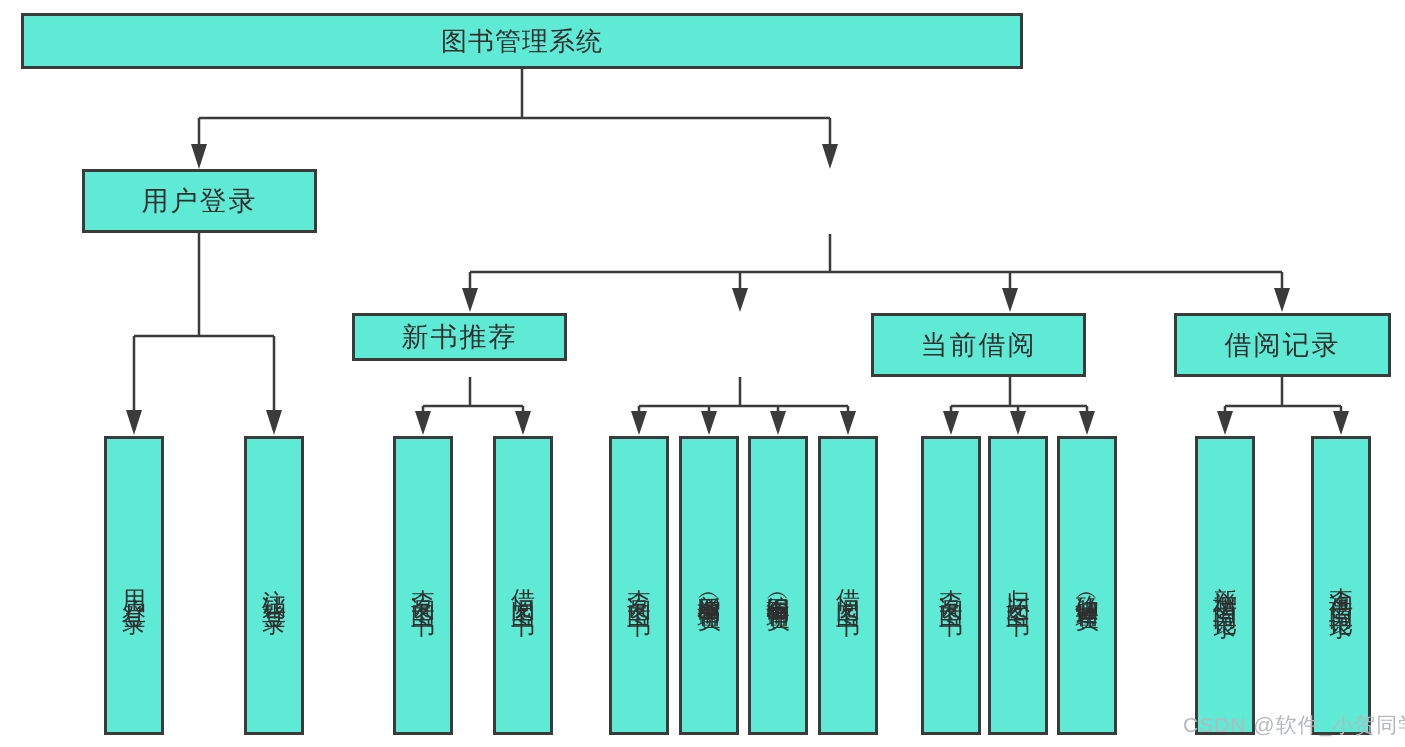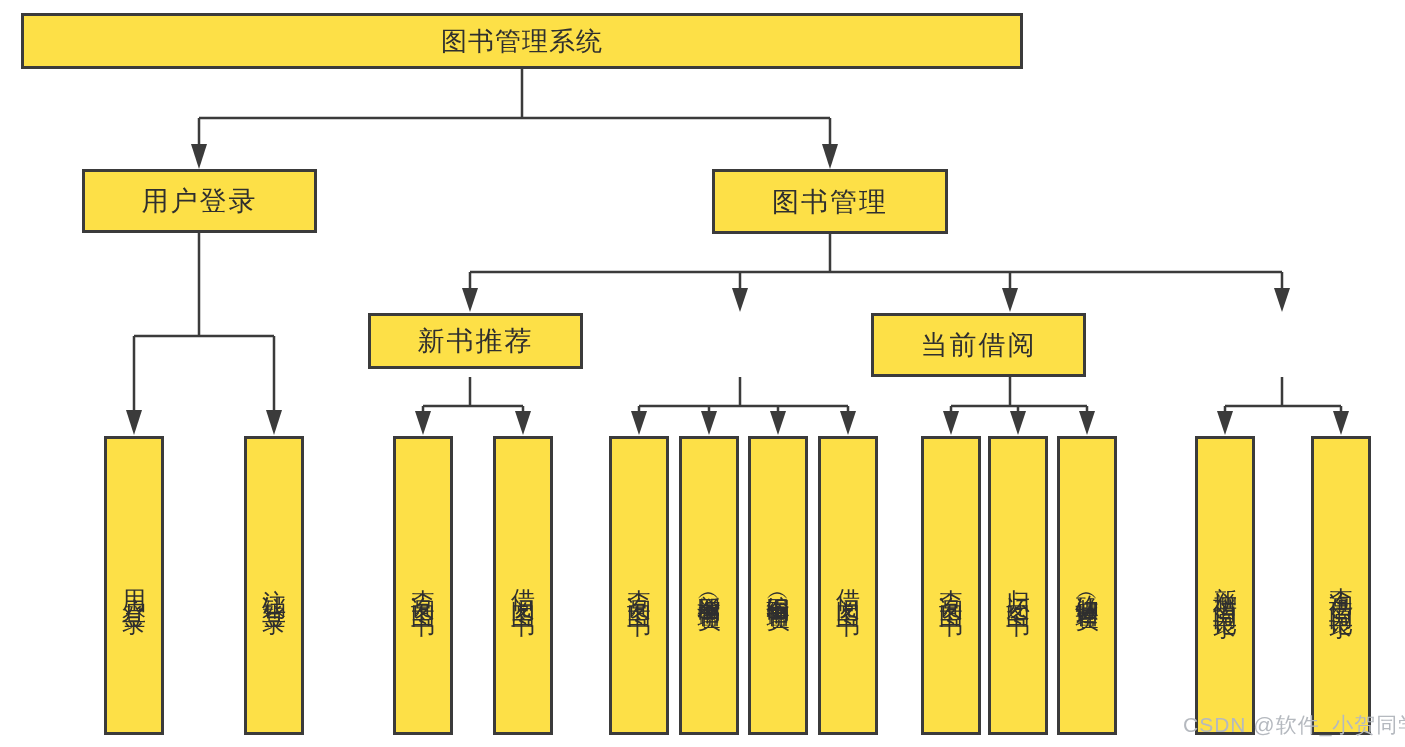--- a/index.html
+++ b/index.html
@@ -1,21 +1,21 @@
 <!DOCTYPE html>
 <html><head>
 <meta charset="utf-8">
 <style>
   html,body{margin:0;padding:0;background:#ffffff;}
   .canvas{
     position:relative;width:1405px;height:747px;background:#ffffff;overflow:hidden;
     font-family:"Liberation Sans","DejaVu Sans",sans-serif;color:#2f2f2f;
   }
   .node{
-    position:absolute;box-sizing:border-box;border:3px solid #3b3b3b;background:#fde047;
+    position:absolute;box-sizing:border-box;border:3px solid #3b3b3b;background:#5eead4;
     display:flex;align-items:center;justify-content:center;
   }
   .h-label{font-size:27px;letter-spacing:2px;white-space:nowrap;}
   .root-label{font-size:26px;letter-spacing:1px;}
   .leaf > span{
     writing-mode:vertical-rl;text-orientation:mixed;line-height:1;
     font-size:24px;letter-spacing:8px;white-space:nowrap;
   }
   .leaf.ls6 > span{letter-spacing:6px;}
   .leaf.ls2 > span{letter-spacing:2px;font-size:23px;}
@@ -68,29 +68,29 @@
     <polygon points="1333,411 1349,411 1341,435"></polygon>
   </svg>
 
   <div class="node" style="left:21px;top:13px;width:1002px;height:56px">
     <span class="root-label">图书管理系统</span>
   </div>
 
   <div class="node" style="left:82px;top:169px;width:235px;height:64px">
     <span class="h-label">用户登录</span>
   </div>
-  <div class="node" style="left:712px;top:169px;width:236px;height:65px">
-    <span class="h-label">图书管理</span>
-  </div>
 
-  <div class="node" style="left:368px;top:313px;width:215px;height:56px">
+  <div class="node" style="left:352px;top:313px;width:215px;height:48px">
     <span class="h-label">新书推荐</span>
   </div>
   <div class="node" style="left:871px;top:313px;width:215px;height:64px">
     <span class="h-label">当前借阅</span>
+  </div>
+  <div class="node" style="left:1174px;top:313px;width:217px;height:64px">
+    <span class="h-label">借阅记录</span>
   </div>
 
   <div class="node leaf" style="left:104px;top:436px;width:60px;height:299px">
     <span>用户登录</span>
   </div>
   <div class="node leaf" style="left:244px;top:436px;width:60px;height:299px">
     <span>注销登录</span>
   </div>
 
   <div class="node leaf" style="left:393px;top:436px;width:60px;height:299px">

